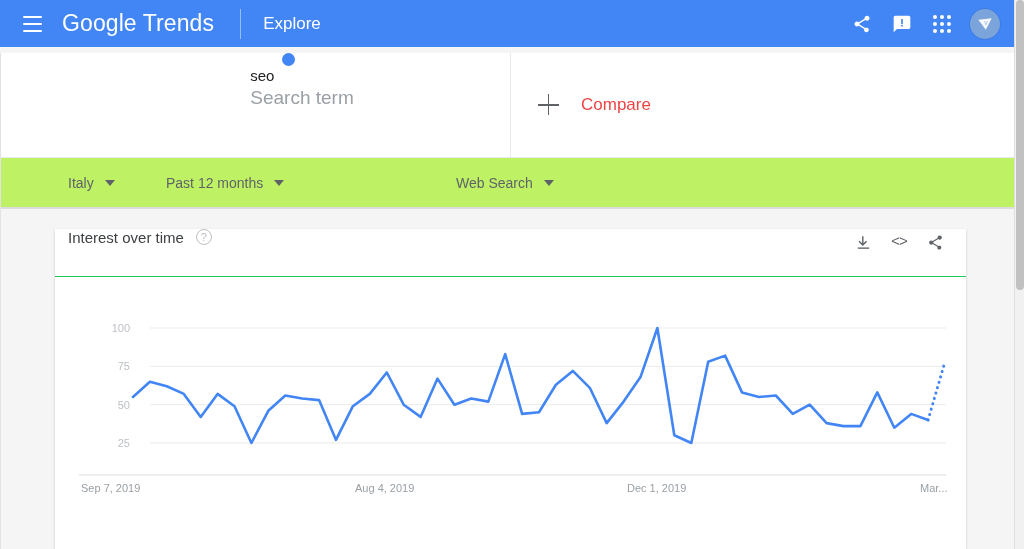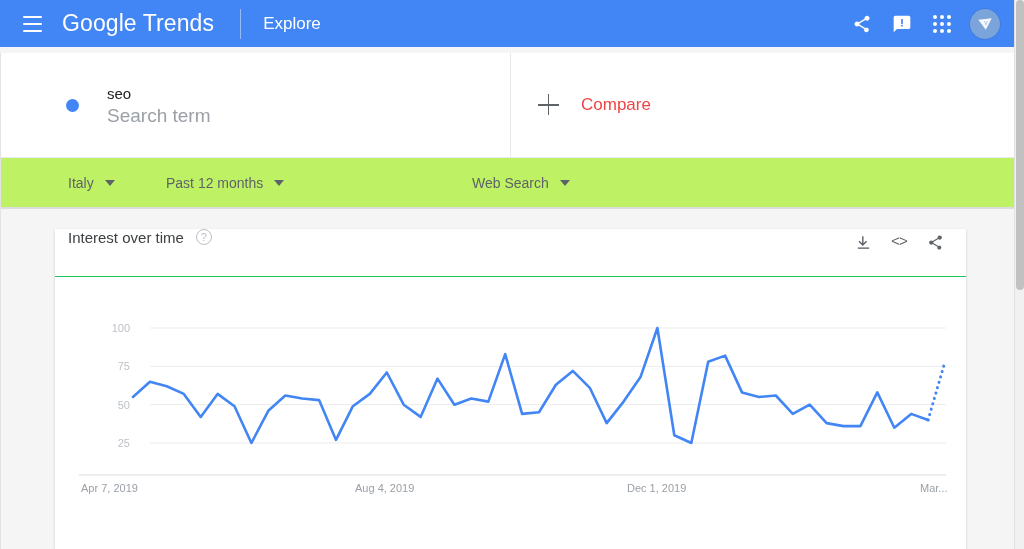--- a/index.html
+++ b/index.html
@@ -46,21 +46,21 @@
     box-shadow: 0 0 0 1px rgba(0,0,0,.06);
   }
 
   
   .term-row {
     position: absolute; top: 53px; left: 0; width: 1014px; height: 105px;
     background: #fff; display: flex; border-bottom: 1px solid #e8eaed;
   }
   .term-cell {
     width: 511px; height: 100%; border-right: 1px solid #e8eaed;
-    display: flex; align-items: center; padding-left: 66px;
+    display: flex; align-items: center; padding-left: 66px; flex-direction: column;
   }
   .term-dot { width: 13px; height: 13px; border-radius: 50%; background: #4285f4; flex: none; }
   .term-text { margin-left: 28px; }
   .term-name { font-size: 15px; color: #202124; line-height: 20px; }
   .term-sub { font-size: 19px; color: #9aa0a6; line-height: 20px; margin-top: 2px; }
   .compare-cell { flex: 1; display: flex; align-items: center; padding-left: 27px; cursor: pointer; }
   .plus-icon { width: 22px; height: 22px; position: relative; flex: none; }
   .plus-icon::before, .plus-icon::after {
     content: ""; position: absolute; background: #5f6368;
   }
@@ -190,21 +190,21 @@
 
   <div class="filter-bar" id="filter-bar">
       <div class="filter" style="position: absolute; left: 68px;">
         <span class="filter-label">Italy</span>
         <span class="caret"></span>
       </div>
       <div class="filter" style="position: absolute; left: 166px;">
         <span class="filter-label">Past 12 months</span>
         <span class="caret"></span>
       </div>
-      <div class="filter" style="position: absolute; left: 472px;">
+      <div class="filter" style="position: absolute; left: 456px;">
         <span class="filter-label">Web Search</span>
         <span class="caret"></span>
       </div>
     </div>
 
   <div class="card">
     <div class="card-head">
       <div class="card-title">Interest over time</div>
       <div class="help-icon">?</div>
       <div class="card-head-spacer"></div>
@@ -230,21 +230,21 @@
         <div class="ylabel" style="left: 45px; top: 51px;">100</div>
         <svg class="chart-svg" width="911" height="271">
           <line x1="95" x2="891" y1="166" y2="166" stroke="#ebebeb" stroke-width="1"></line>
           <line x1="95" x2="891" y1="127.66666666666667" y2="127.66666666666667" stroke="#ebebeb" stroke-width="1"></line>
           <line x1="95" x2="891" y1="89.33333333333334" y2="89.33333333333334" stroke="#ebebeb" stroke-width="1"></line>
           <line x1="95" x2="891" y1="51" y2="51" stroke="#ebebeb" stroke-width="1"></line>
           <line x1="24" x2="891" y1="198" y2="198" stroke="#dadce0" stroke-width="1"></line>
           <polyline points="78.0,120.0 94.9,104.7 111.8,109.3 128.8,116.9 145.7,139.9 162.6,116.9 179.5,129.2 196.4,166.0 213.3,133.8 230.3,118.5 247.2,121.5 264.1,123.1 281.0,162.9 297.9,129.2 314.8,116.9 331.8,95.5 348.7,127.7 365.6,139.9 382.5,101.6 399.4,127.7 416.3,121.5 433.3,124.6 450.2,77.1 467.1,136.9 484.0,135.3 500.9,107.7 517.8,93.9 534.8,110.8 551.7,146.1 568.6,124.6 585.5,100.1 602.4,51.0 619.3,158.3 636.3,166.0 653.2,84.7 670.1,78.6 687.0,115.4 703.9,120.0 720.8,118.5 737.8,136.9 754.7,127.7 771.6,146.1 788.5,149.1 805.4,149.1 822.3,115.4 839.3,150.7 856.2,136.9 873.1,143.0" fill="none" stroke="#4285f4" stroke-width="2.6" stroke-linejoin="round" stroke-linecap="round"></polyline>
           <line x1="873.1" y1="143.0" x2="890.0" y2="84.7" stroke="#4285f4" stroke-width="3" stroke-linecap="round" stroke-dasharray="0.1 5.5"></line>
         </svg>
-        <div class="xlabel" style="left: 26px; top: 205px;">Apr 7, 2019</div>
+        <div class="xlabel" style="left: 26px; top: 205px;">Sep 7, 2019</div>
         <div class="xlabel" style="left: 300px; top: 205px;">Aug 4, 2019</div>
         <div class="xlabel" style="left: 572px; top: 205px; text-align: right;">Dec 1, 2019</div>
         <div class="xlabel" style="left: 865px; top: 205px;">Mar...</div>
       </div>
   </div>
 
   <div class="page-edge-left"></div>
   <div class="scrollbar-track">
     <div class="scrollbar-thumb"></div>
   </div>

